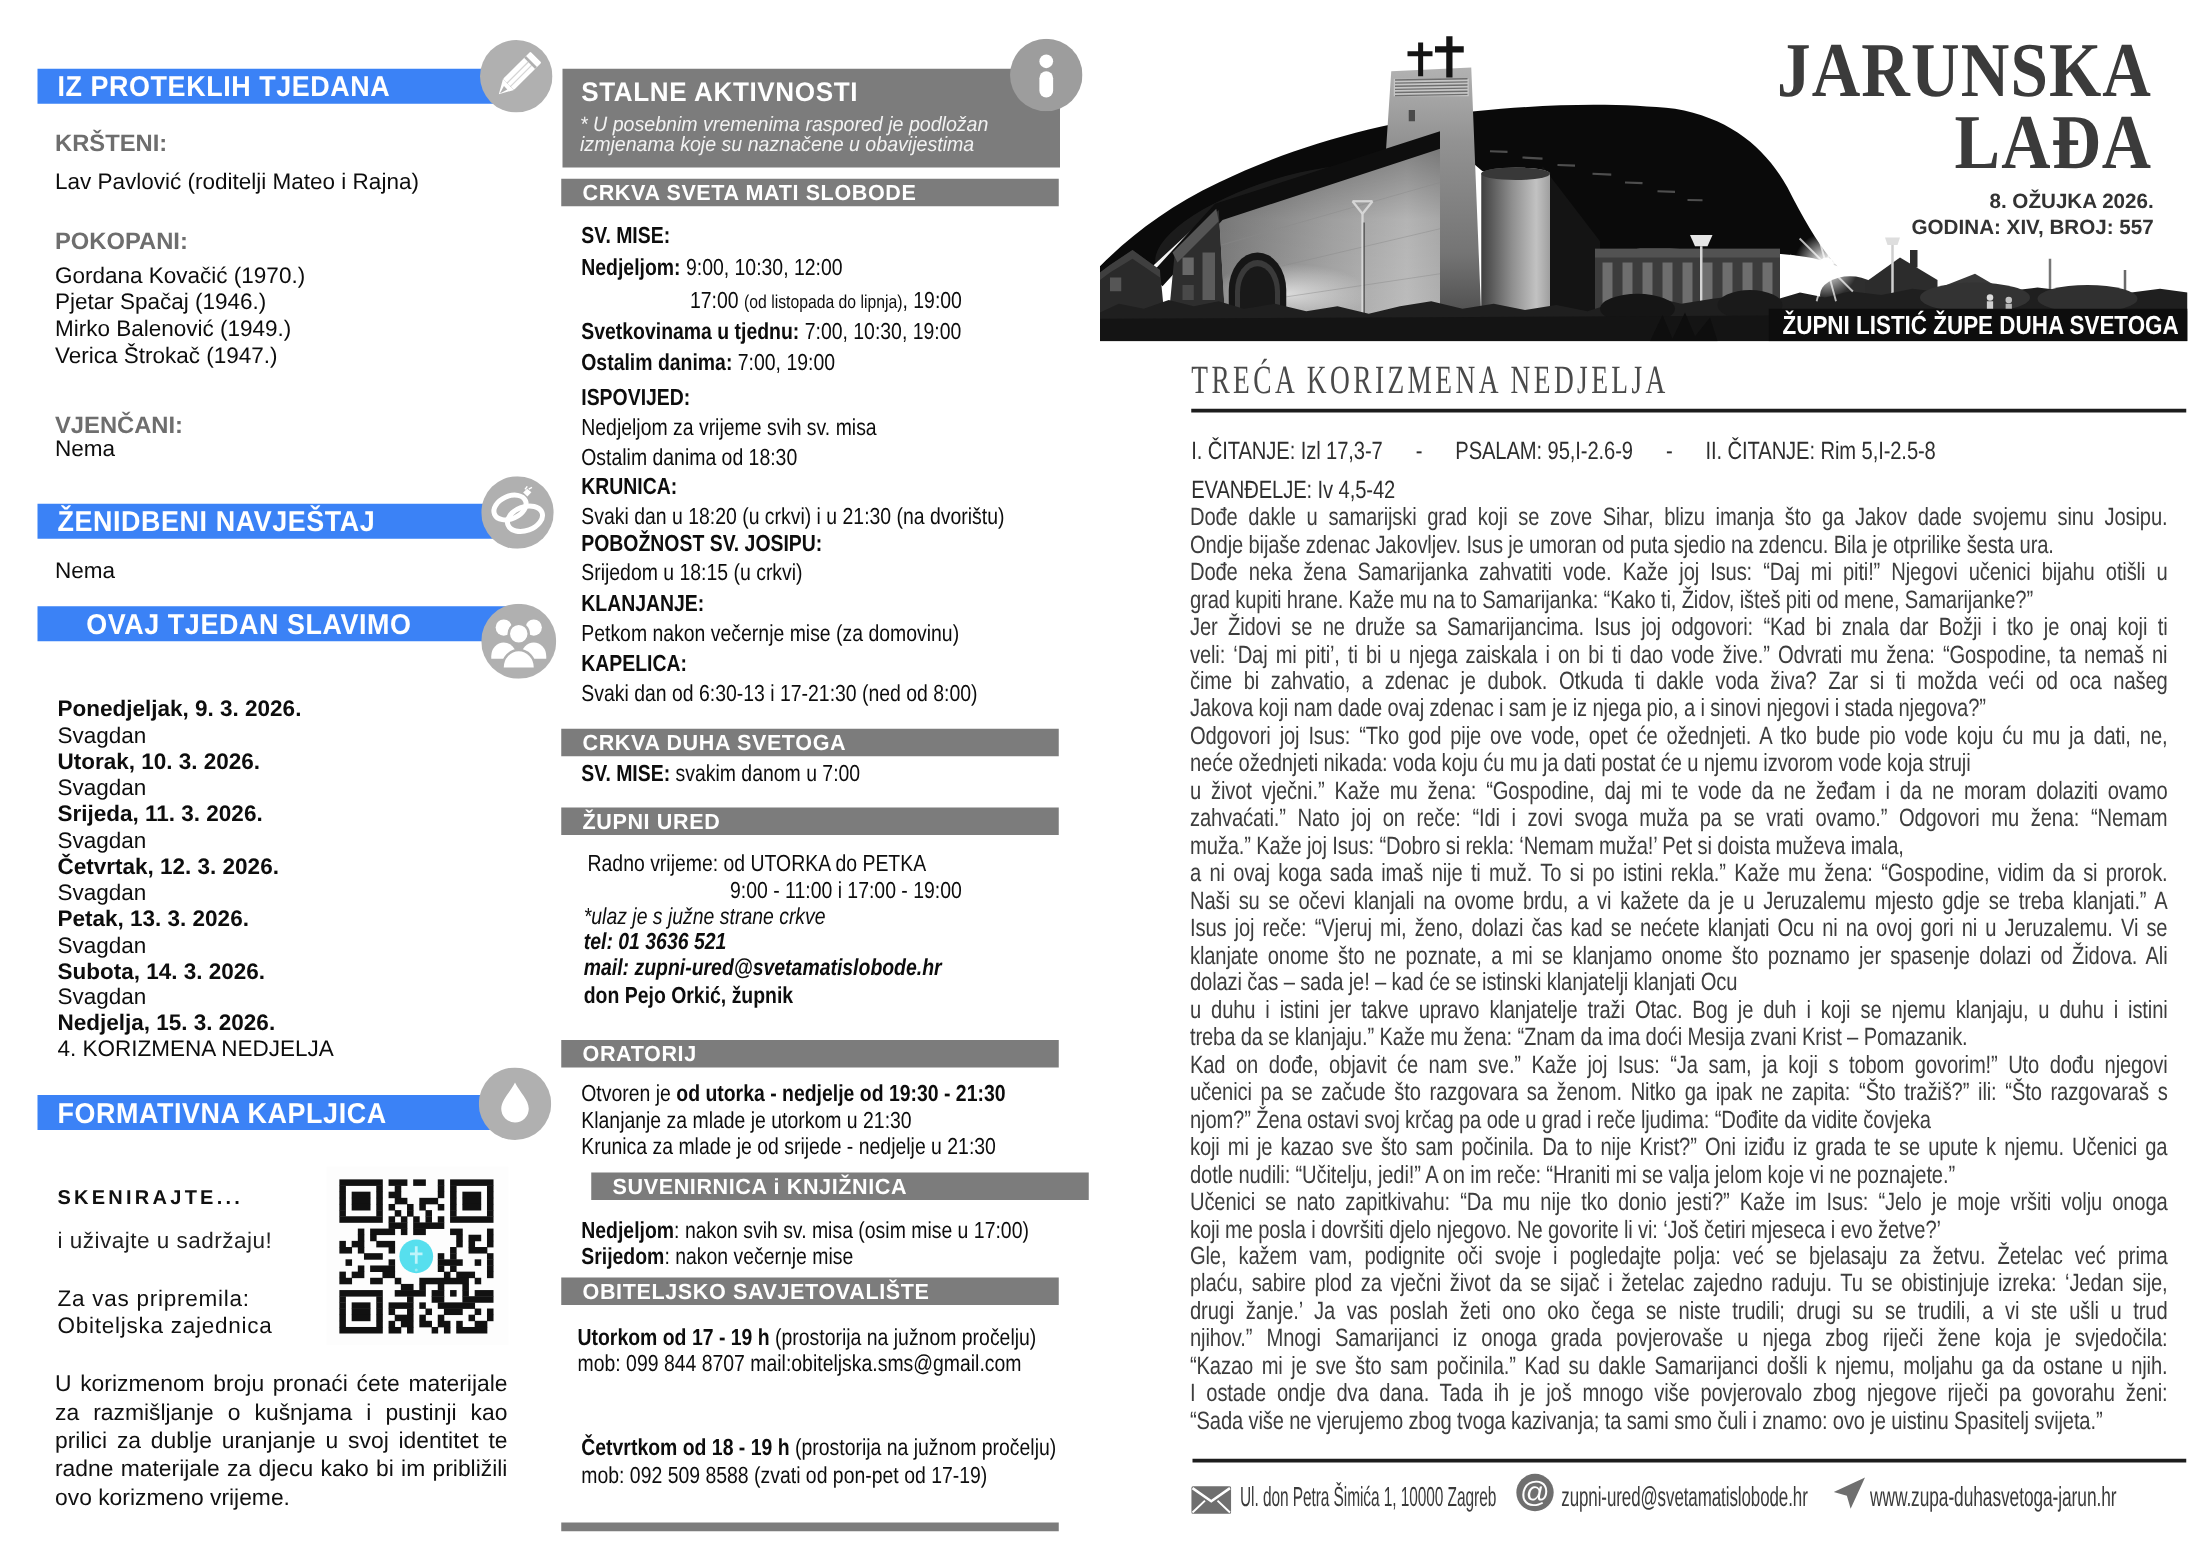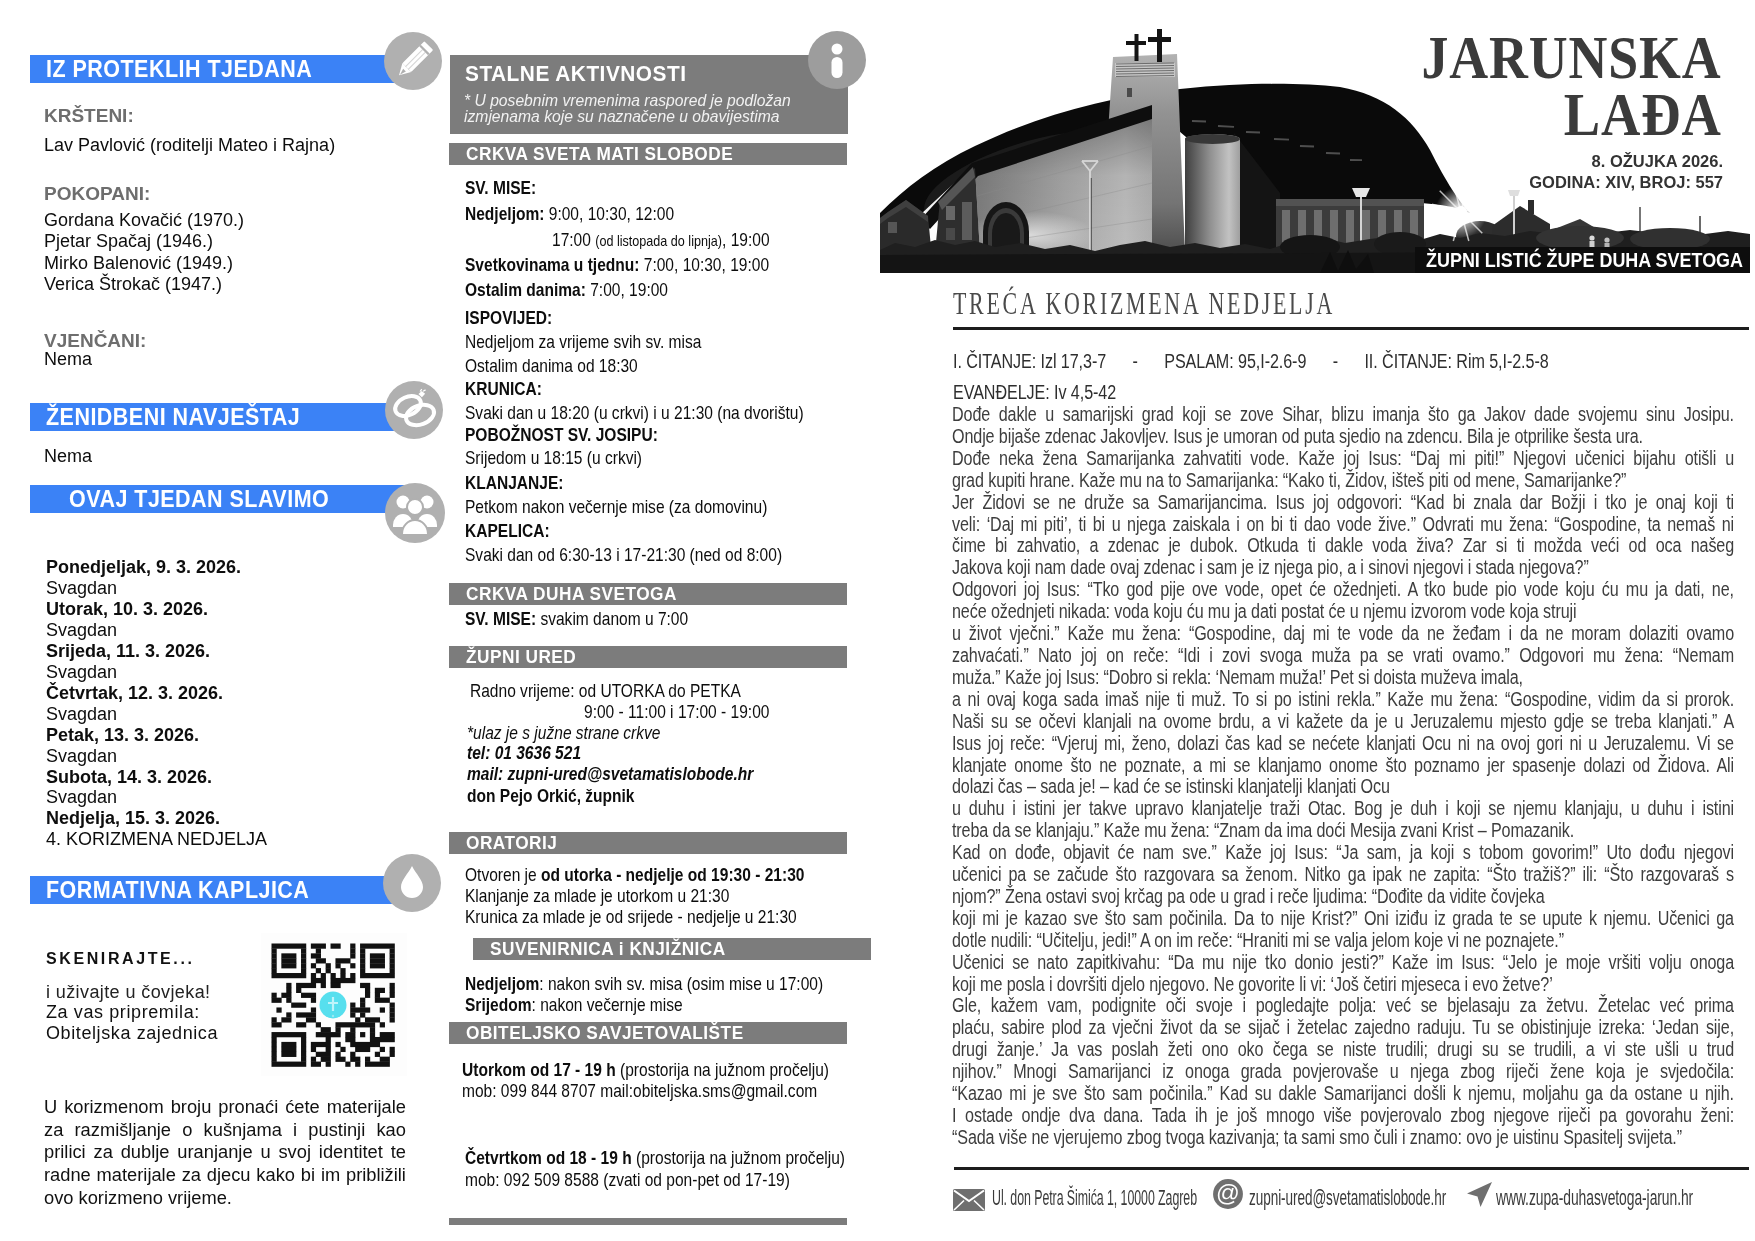--- a/index.html
+++ b/index.html
@@ -91,23 +91,23 @@
 
 <div class="darkbar" style="top:876px;"><span>FORMATIVNA KAPLJICA</span></div>
 
 <svg class="abs" style="left:383px;top:854px;" width="58" height="58" viewBox="0 0 58 58">
   <circle cx="29" cy="29" r="29" fill="#b0b0b0"></circle>
   <path d="M29,12 C33,20 40,26 40,33 a11,11 0 0 1 -22,0 C18,26 25,20 29,12 Z" fill="#fff"></path>
 </svg>
 
 <div class="abs" style="left:46px;top:950px;color:#111;font-weight:bold;font-size:16px;letter-spacing:2.6px;white-space:nowrap;">SKENIRAJTE...</div>
 
-<div class="abs" style="left:46px;top:982px;color:#222;font-size:18px;letter-spacing:0.4px;white-space:nowrap;">i uživajte u čovjeka!</div>
-
-<div class="abs" style="left:46px;top:1002px;color:#111;font-size:18px;letter-spacing:0.6px;line-height:21px;white-space:nowrap;">Za vas pripremila:<br>Obiteljska zajednica</div>
+<div class="abs" style="left:46px;top:982px;color:#222;font-size:18px;letter-spacing:0.4px;white-space:nowrap;">i uživajte u sadržaju!</div>
+
+<div class="abs" style="left:46px;top:1029px;color:#111;font-size:18px;letter-spacing:0.6px;line-height:21px;white-space:nowrap;">Za vas pripremila:<br>Obiteljska zajednica</div>
 
 <svg class="abs" style="left:261px;top:933px;" width="146" height="143" viewBox="0 0 146 143">
 <rect width="146" height="143" fill="#fdfdfd"></rect>
 <g fill="#111">
 <rect x="10.50" y="10.50" width="34.74" height="5.22"></rect>
 <rect x="49.86" y="10.50" width="15.06" height="5.22"></rect>
 <rect x="69.54" y="10.50" width="10.14" height="5.22"></rect>
 <rect x="89.22" y="10.50" width="5.22" height="5.22"></rect>
 <rect x="99.06" y="10.50" width="34.74" height="5.22"></rect>
 <rect x="10.50" y="15.42" width="5.22" height="5.22"></rect>

